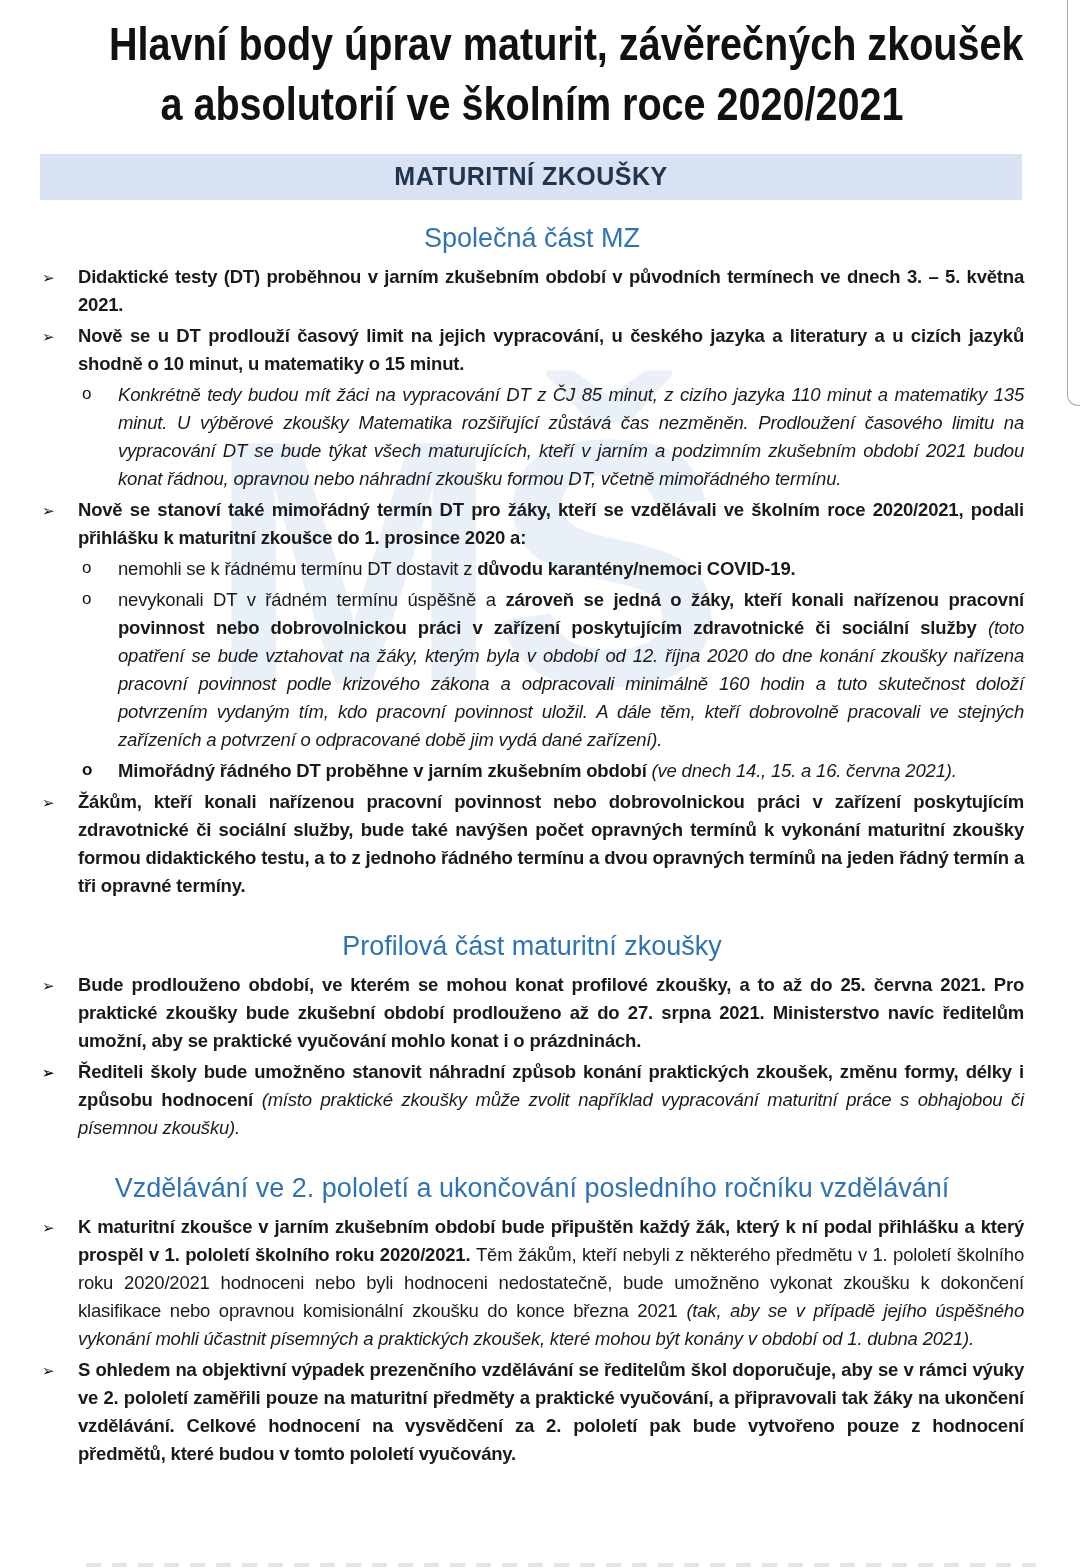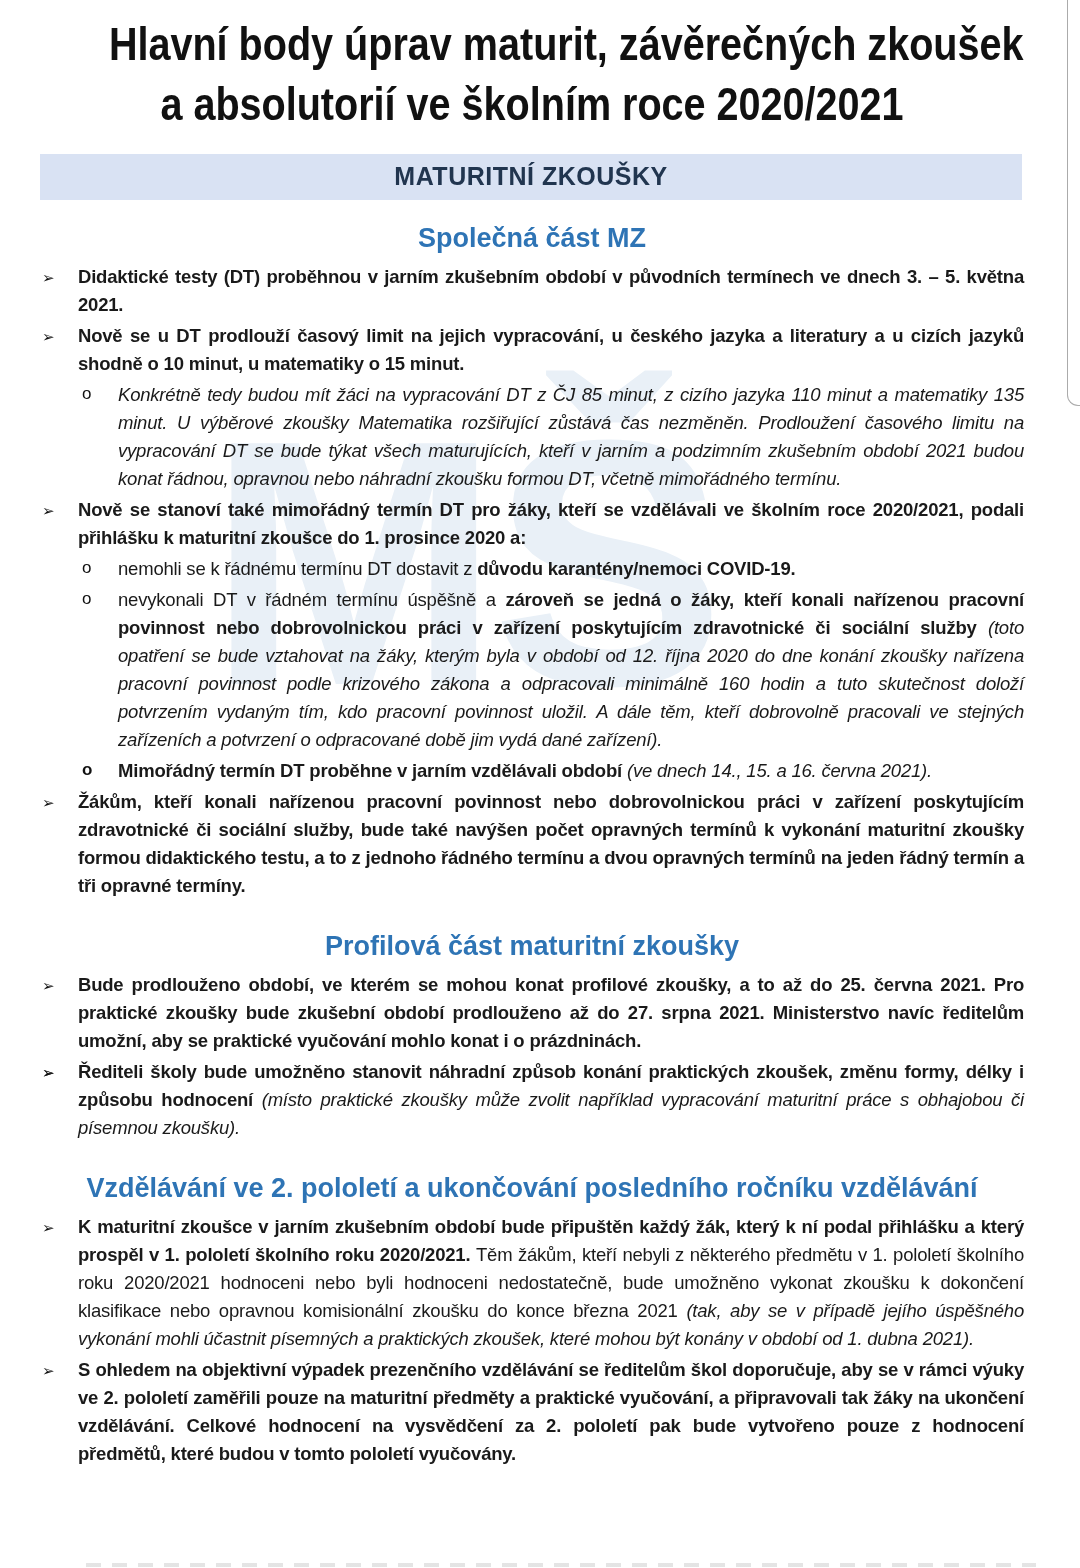--- a/index.html
+++ b/index.html
@@ -47,21 +47,21 @@
     letter-spacing:.5px;
     text-align:center;
     padding:8px 0 9px;
   }
   
   h2.sec{
     text-align:center;
     color:#2e74b5;
     font-size:27px;
     line-height:32px;
-    font-weight:700;
+    font-weight:400;
     margin:22px 0 9px;
   }
   h2.sec.tight{margin-top:30px;}
   
   p.b,p.s{
     margin:0 0 3px;
     text-align:justify;
     font-size:18.5px;
     line-height:28px;
     letter-spacing:-.2px;
@@ -143,21 +143,21 @@
       <span>nemohli se k řádnému termínu DT dostavit z </span><span class="bold">důvodu karantény/nemoci COVID-19.</span>
     </p>
 
     <p class="s">
       <span class="mk">o</span>
       <span>nevykonali DT v řádném termínu úspěšně a </span><span class="bold">zároveň se jedná o žáky, kteří konali nařízenou pracovní povinnost nebo dobrovolnickou práci v zařízení poskytujícím zdravotnické či sociální služby </span><span class="it">(toto opatření se bude vztahovat na žáky, kterým byla v období od 12. října 2020 do dne konání zkoušky nařízena pracovní povinnost podle krizového zákona a odpracovali minimálně 160 hodin a tuto skutečnost doloží potvrzením vydaným tím, kdo pracovní povinnost uložil. A dále těm, kteří dobrovolně pracovali ve stejných zařízeních a potvrzení o odpracované době jim vydá dané zařízení).</span>
     </p>
 
     <p class="s">
       <span class="mk mkb">o</span>
-      <span class="bold">Mimořádný termín DT proběhne v jarním vzdělávali období </span><span class="it">(ve dnech 14., 15. a 16. června 2021).</span>
+      <span class="bold">Mimořádný řádného DT proběhne v jarním zkušebním období </span><span class="it">(ve dnech 14., 15. a 16. června 2021).</span>
     </p>
 
     <p class="b sp">
       <span class="mk">➢</span>
       <span class="bold">Žákům, kteří konali nařízenou pracovní povinnost nebo dobrovolnickou práci v zařízení poskytujícím zdravotnické či sociální služby, bude také navýšen počet opravných termínů k vykonání maturitní zkoušky formou didaktického testu, a to z jednoho řádného termínu a dvou opravných termínů na jeden řádný termín a tři opravné termíny.</span>
     </p>
 
     <h2 class="sec tight">Profilová část maturitní zkoušky</h2>
 
     <p class="b">

